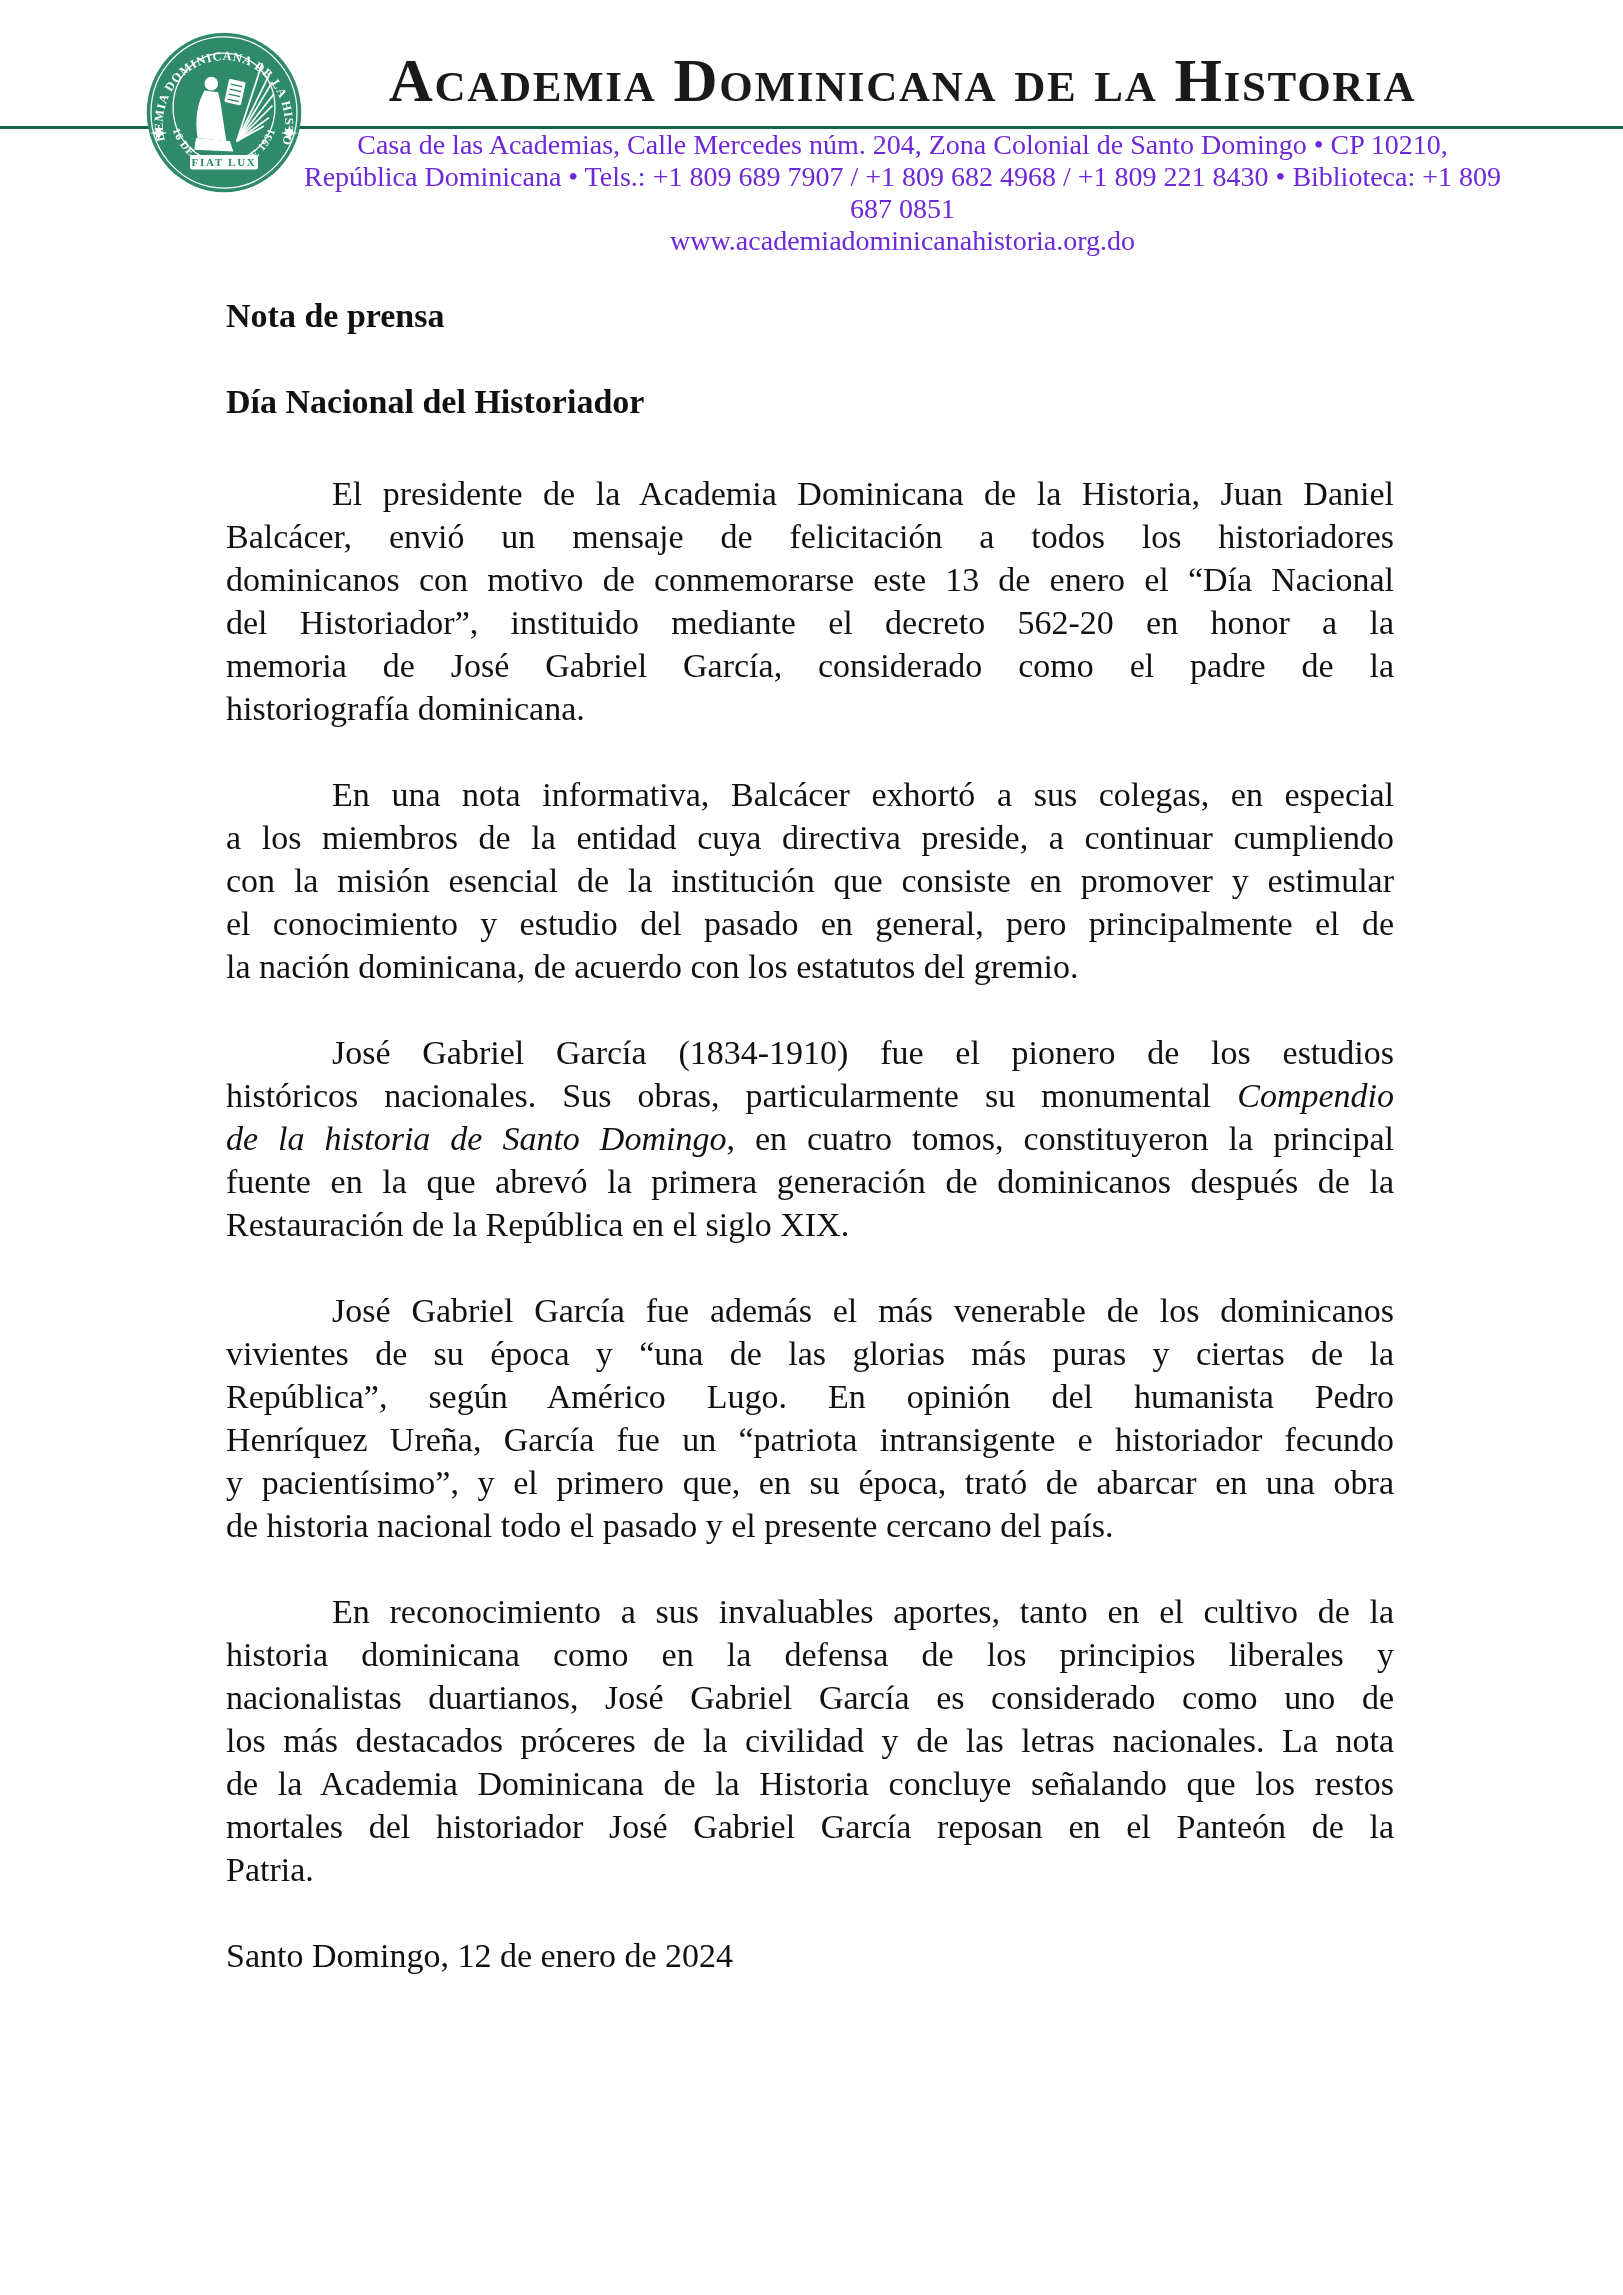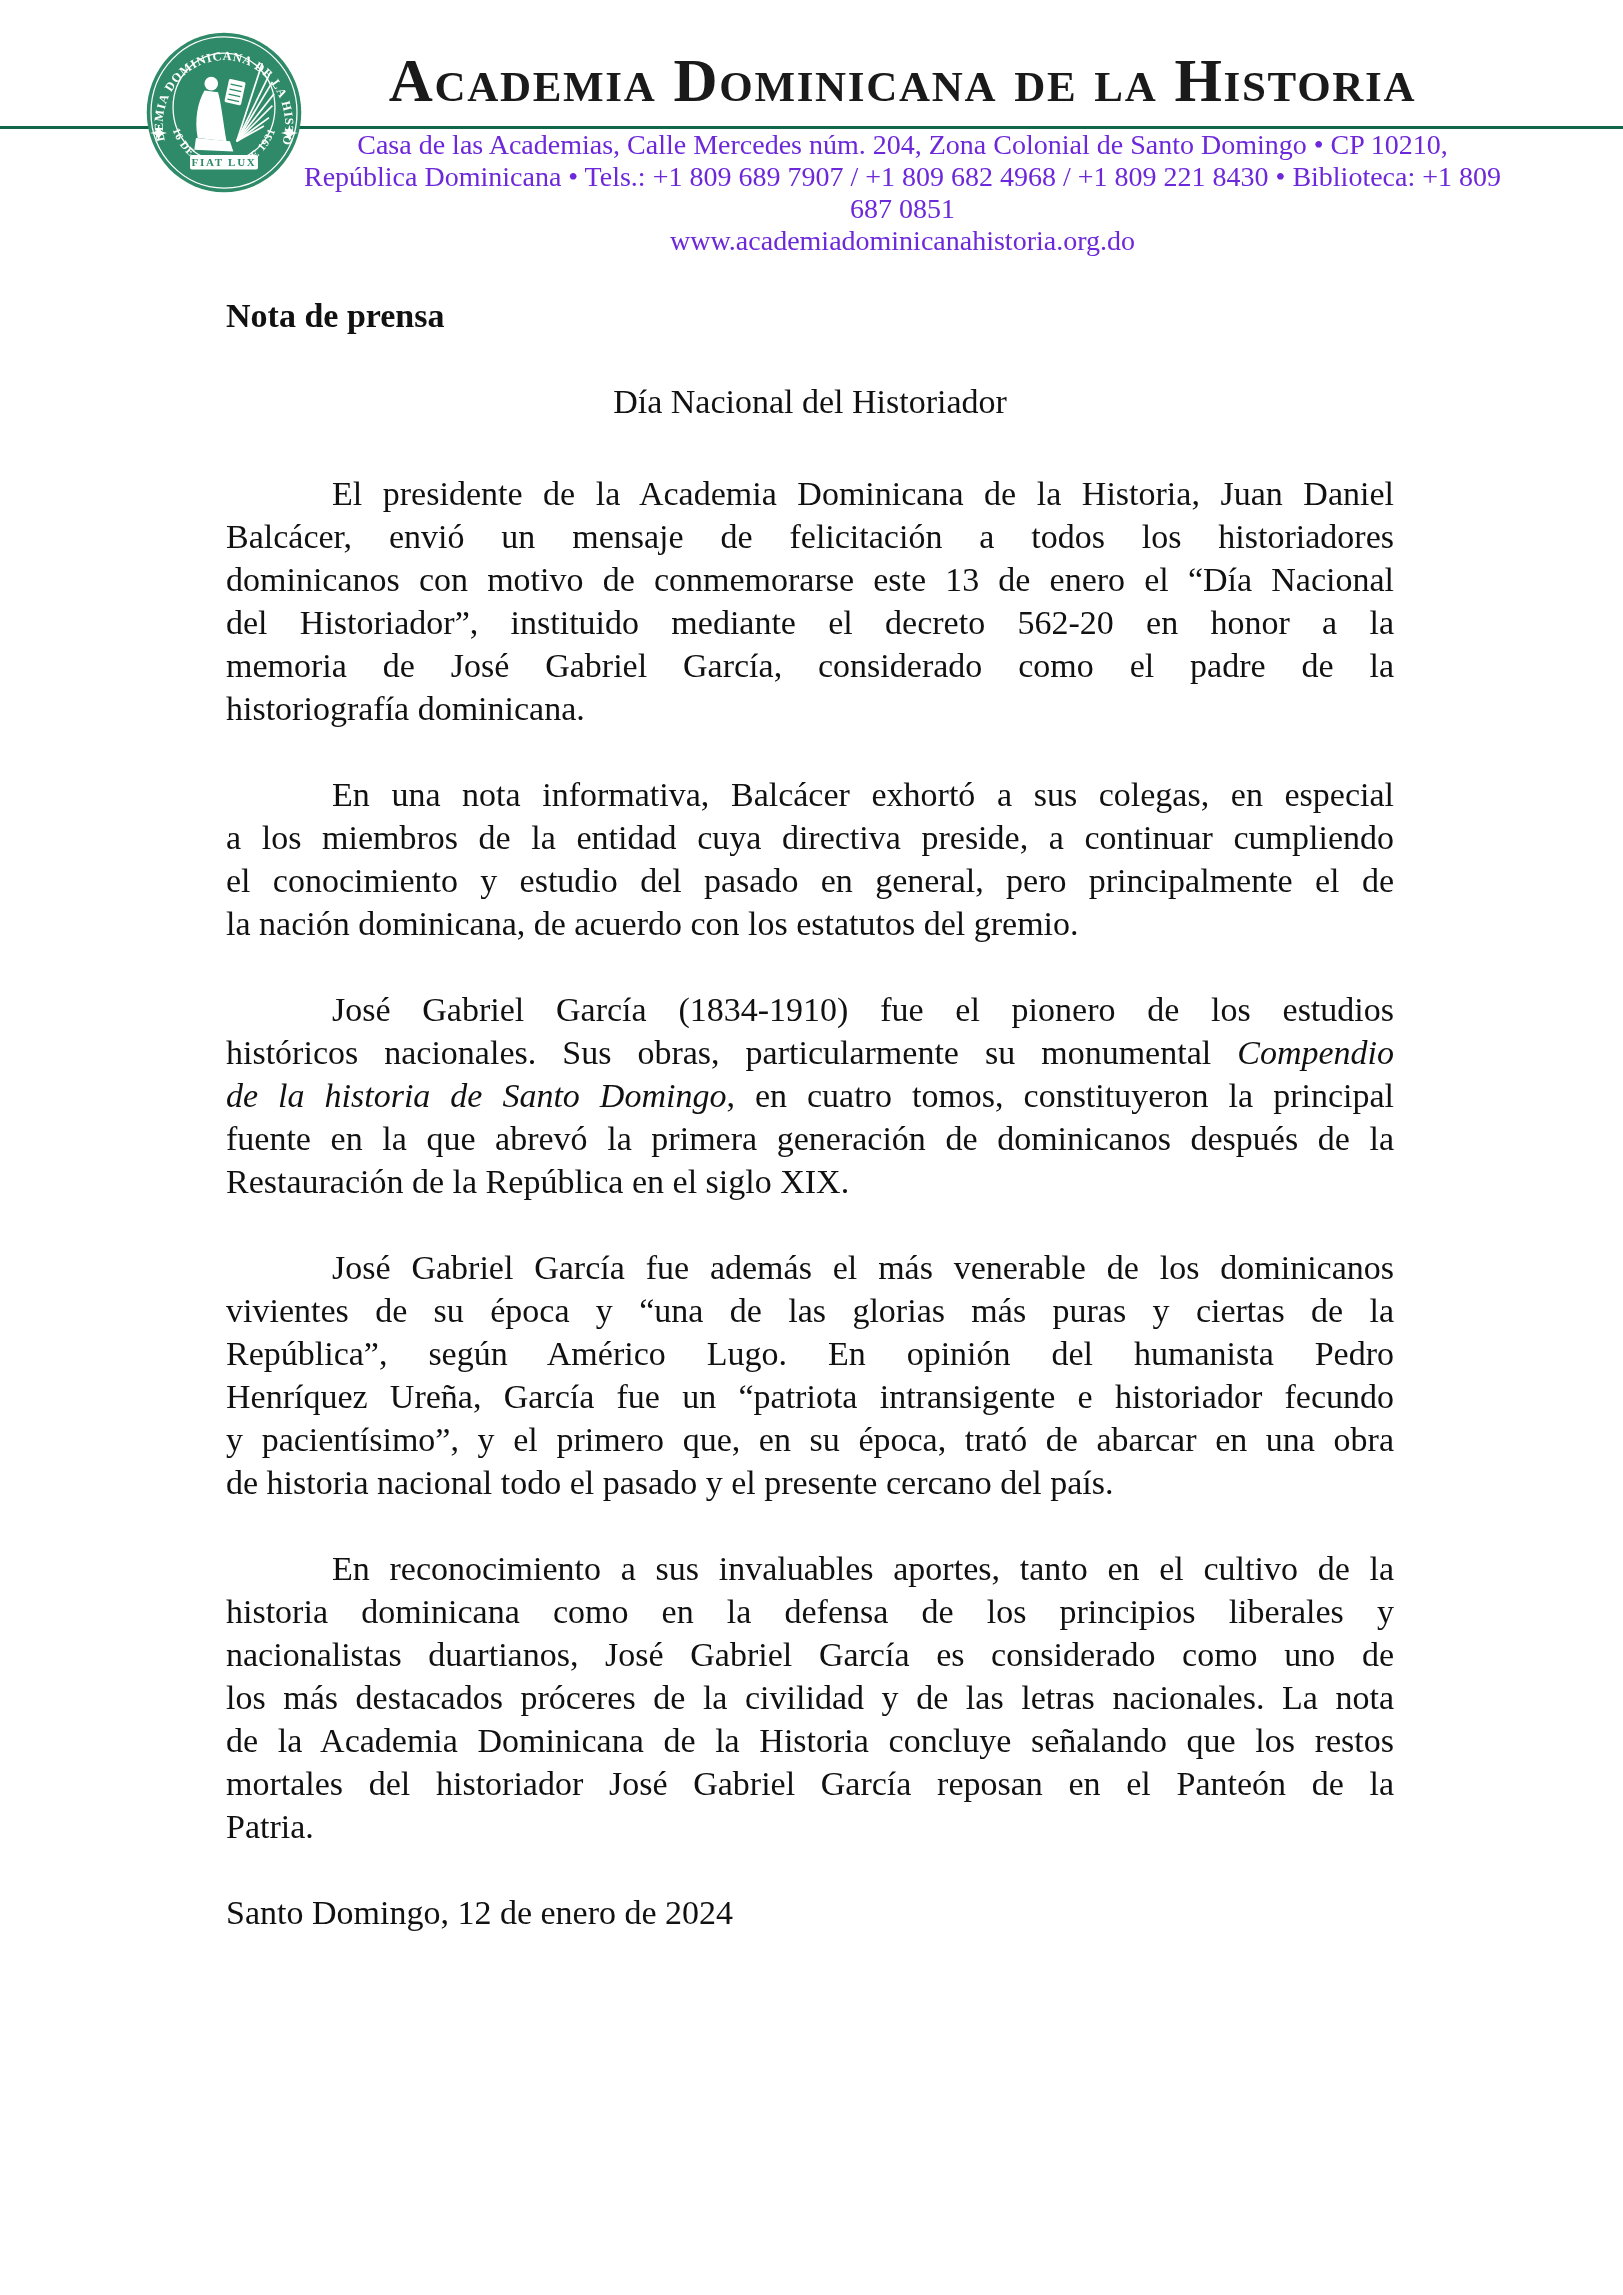--- a/index.html
+++ b/index.html
@@ -23,21 +23,21 @@
     margin:0; font-size:61px; line-height:73px; font-weight:700;
     font-variant:small-caps; letter-spacing:1.7px; white-space:nowrap; color:#1a1a1a;
   }
   .addr { margin-top:12px; }
   .addr-line { font-size:28px; line-height:32px; color:#6d28d9; }
   .body-block {
     position:absolute; left:226px; top:294px; width:1168px;
     font-size:34px; line-height:43px; z-index:3;
   }
   .kicker { font-weight:700; margin:0 0 43px 0; }
-  .doc-title { font-weight:400; text-align:center; margin:0 0 49px 0; }
+  .doc-title { font-weight:700; text-align:left; margin:0 0 49px 0; }
   .para { margin:0 0 43px 0; }
   .para .line { text-align:justify; text-align-last:justify; }
   .para .line:last-child { text-align-last:left; }
   .para .line:first-child { text-indent:106px; }
   .dateline { margin:0; }
 </style>
 </head>
 <body>
 
 <div class="page">
@@ -104,20 +104,21 @@
           <div class="line">El presidente de la Academia Dominicana de la Historia, Juan Daniel</div>
           <div class="line">Balcácer, envió un mensaje de felicitación a todos los historiadores</div>
           <div class="line">dominicanos con motivo de conmemorarse este 13 de enero el “Día Nacional</div>
           <div class="line">del Historiador”, instituido mediante el decreto 562-20 en honor a la</div>
           <div class="line">memoria de José Gabriel García, considerado como el padre de la</div>
           <div class="line">historiografía dominicana.</div>
         </div>
         <div class="para">
           <div class="line">En una nota informativa, Balcácer exhortó a sus colegas, en especial</div>
           <div class="line">a los miembros de la entidad cuya directiva preside, a continuar cumpliendo</div>
+          <div class="line">con la misión esencial de la institución que consiste en promover y estimular</div>
           <div class="line">el conocimiento y estudio del pasado en general, pero principalmente el de</div>
           <div class="line">la nación dominicana, de acuerdo con los estatutos del gremio.</div>
         </div>
         <div class="para">
           <div class="line">José Gabriel García (1834-1910) fue el pionero de los estudios</div>
           <div class="line">históricos nacionales. Sus obras, particularmente su monumental <i>Compendio</i></div>
           <div class="line"><i>de la historia de Santo Domingo</i>, en cuatro tomos, constituyeron la principal</div>
           <div class="line">fuente en la que abrevó la primera generación de dominicanos después de la</div>
           <div class="line">Restauración de la República en el siglo XIX.</div>
         </div>

